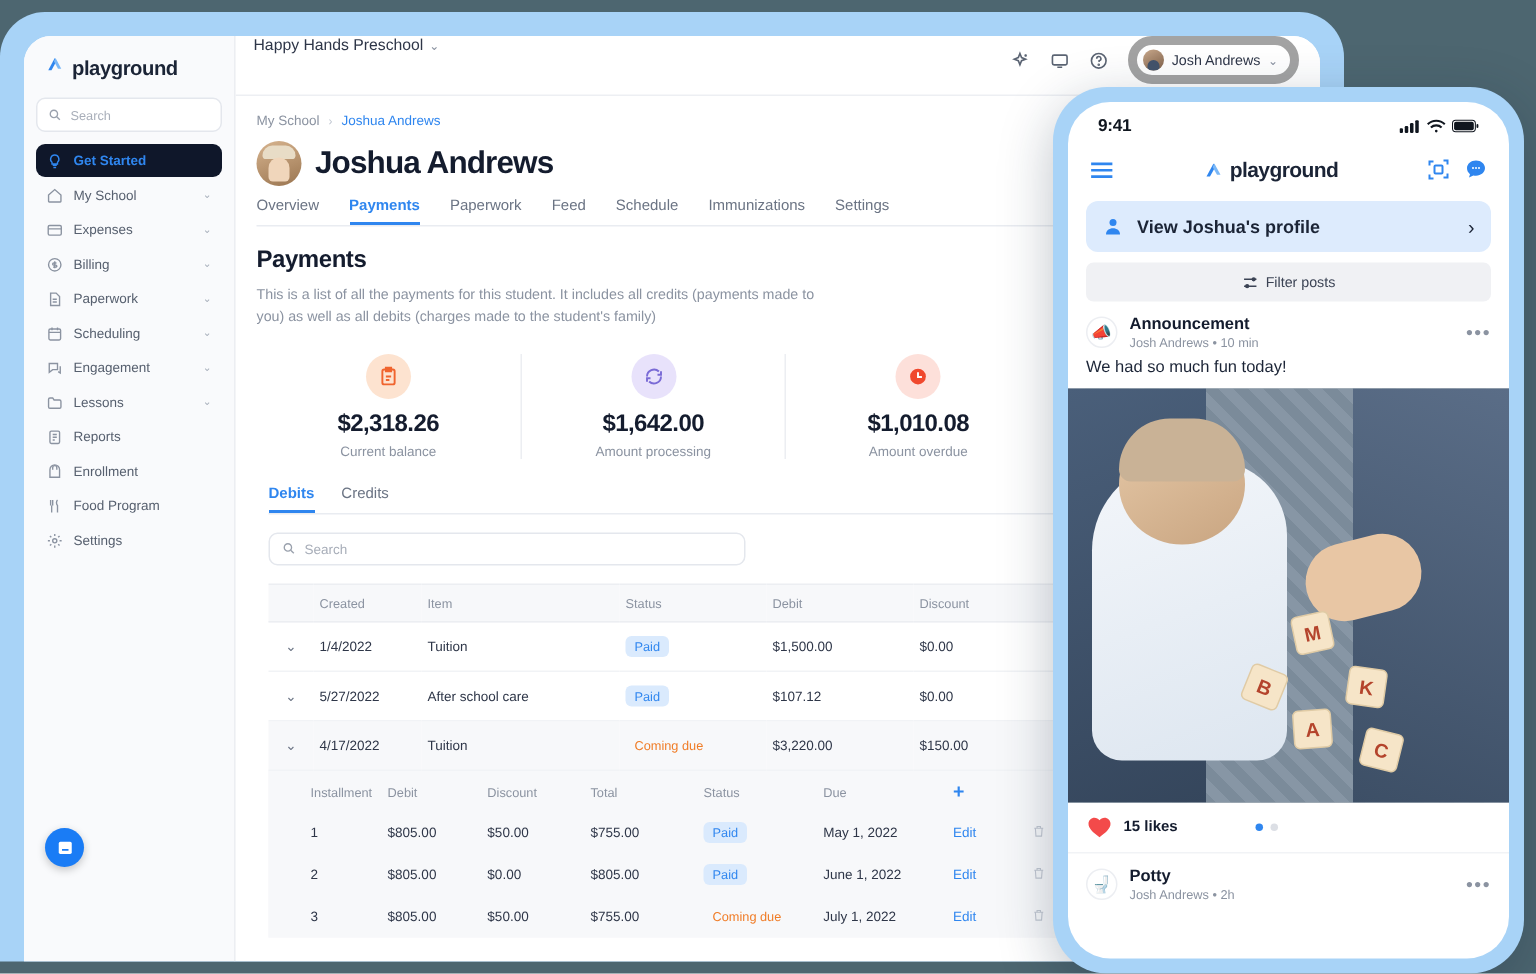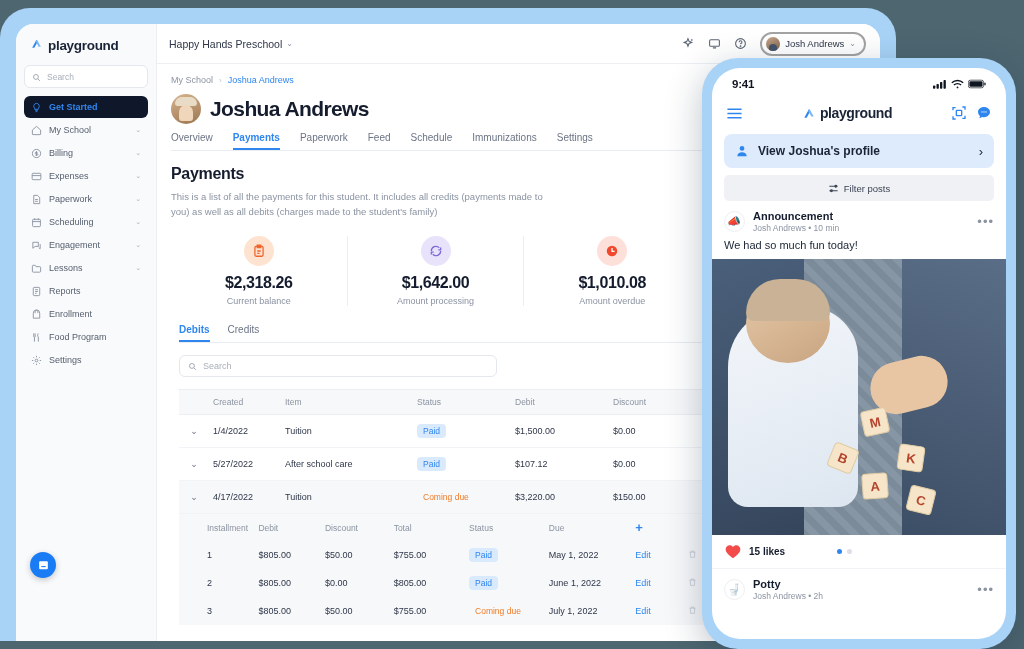--- a/index.html
+++ b/index.html
@@ -59,28 +59,28 @@
     position: absolute; left: 14px; bottom: 63px;
     width: 26px; height: 26px; border-radius: 50%;
     background: #1a7cf5; display: flex; align-items: center; justify-content: center;
     box-shadow: 0 2px 6px rgba(0,0,0,.22); cursor: pointer;
   }
 
   
   #main { flex: 1; min-width: 0; display: flex; flex-direction: column; background: #fff; }
   #topbar {
     height: 40px; flex: 0 0 40px; border-bottom: 1px solid #edeff3;
-    display: flex; align-items: center; padding: 0 14px 0 12px; gap: 28px;
+    display: flex; align-items: flex-start; padding: 0 14px 0 12px; gap: 28px;
   }
   .school { font-size: 10.5px; color: #2e3648; display: flex; align-items: center; gap: 4px; cursor: pointer; }
   .tb-right { margin-left: auto; display: flex; align-items: center; gap: 13px; }
   .tb-ico { cursor: pointer; display: block; }
   .user-chip {
     display: flex; align-items: center; gap: 5px;
-    border: 2px solid #a3a3a3; border-radius: 16px; padding: 3px 8px 3px 4px;
+    border: 6px solid #a3a3a3; border-radius: 16px; padding: 3px 8px 3px 4px;
     font-size: 9.5px; color: #2e3648; cursor: pointer;
   }
   .chip-av { width: 14px; height: 14px; border-radius: 50%; background: linear-gradient(150deg,#c9a98c,#7e6049); flex:0 0 14px; position: relative; overflow: hidden; }
   .chip-av::after { content:""; position:absolute; left:3px; top:7px; width:8px; height:8px; border-radius:50% 50% 0 0; background:#43536b; }
 
   #content { flex: 1; overflow: hidden; padding: 11px 0 0 14px; position: relative; }
 
   .crumb { font-size: 9px; color: #8b93a1; display: flex; align-items: center; gap: 6px; }
   .crumb a { color: #2f86ef; text-decoration: none; }
   .crumb .sep { color: #c2c8d2; font-size: 8px; }
@@ -263,32 +263,32 @@
         </div>
         <div class="nav-item">
           <svg class="nav-ico" viewBox="0 0 24 24" fill="none" stroke="#8b93a1" stroke-width="2">
               <path d="M3 11 12 3l9 8v9a1 1 0 0 1-1 1H4a1 1 0 0 1-1-1z"></path>
             </svg>
           <span class="nav-label">My School</span>
           <span class="chev">⌄</span>
         </div>
         <div class="nav-item">
           <svg class="nav-ico" viewBox="0 0 24 24" fill="none" stroke="#8b93a1" stroke-width="2">
+              <rect x="2.5" y="5" width="19" height="14" rx="2"></rect>
+              <path d="M2.5 10h19"></path>
+            </svg>
+          <span class="nav-label">Expenses</span>
+          <span class="chev">⌄</span>
+        </div>
+        <div class="nav-item">
+          <svg class="nav-ico" viewBox="0 0 24 24" fill="none" stroke="#8b93a1" stroke-width="2">
               <circle cx="12" cy="12" r="9"></circle>
               <path d="M12 7v10M14.5 9.5h-4a1.5 1.5 0 0 0 0 3h3a1.5 1.5 0 0 1 0 3h-4"></path>
             </svg>
           <span class="nav-label">Billing</span>
-          <span class="chev">⌄</span>
-        </div>
-        <div class="nav-item">
-          <svg class="nav-ico" viewBox="0 0 24 24" fill="none" stroke="#8b93a1" stroke-width="2">
-              <rect x="2.5" y="5" width="19" height="14" rx="2"></rect>
-              <path d="M2.5 10h19"></path>
-            </svg>
-          <span class="nav-label">Expenses</span>
           <span class="chev">⌄</span>
         </div>
         <div class="nav-item">
           <svg class="nav-ico" viewBox="0 0 24 24" fill="none" stroke="#8b93a1" stroke-width="2">
               <path d="M6 3h8l5 5v13H6z"></path>
               <path d="M9 12h6M9 16h6"></path>
             </svg>
           <span class="nav-label">Paperwork</span>
           <span class="chev">⌄</span>
         </div>

